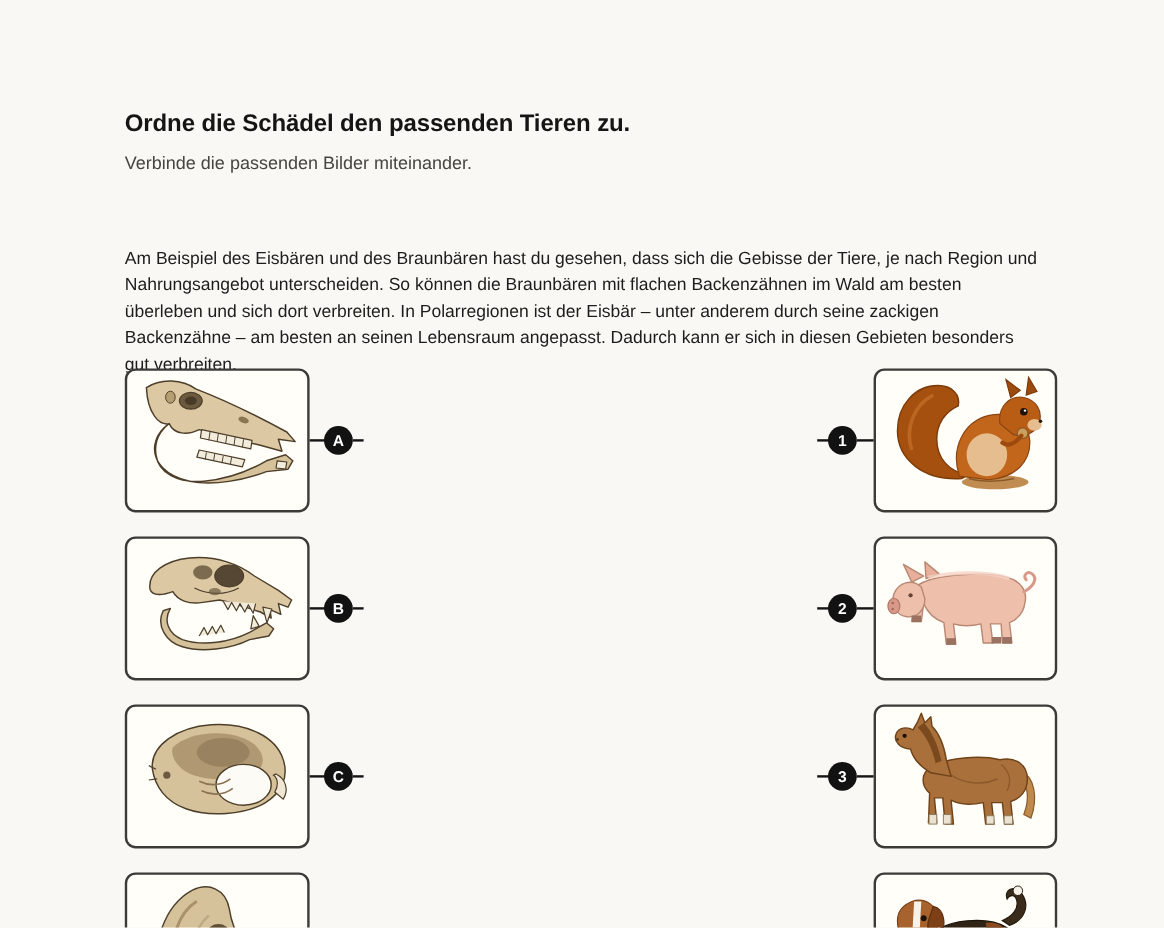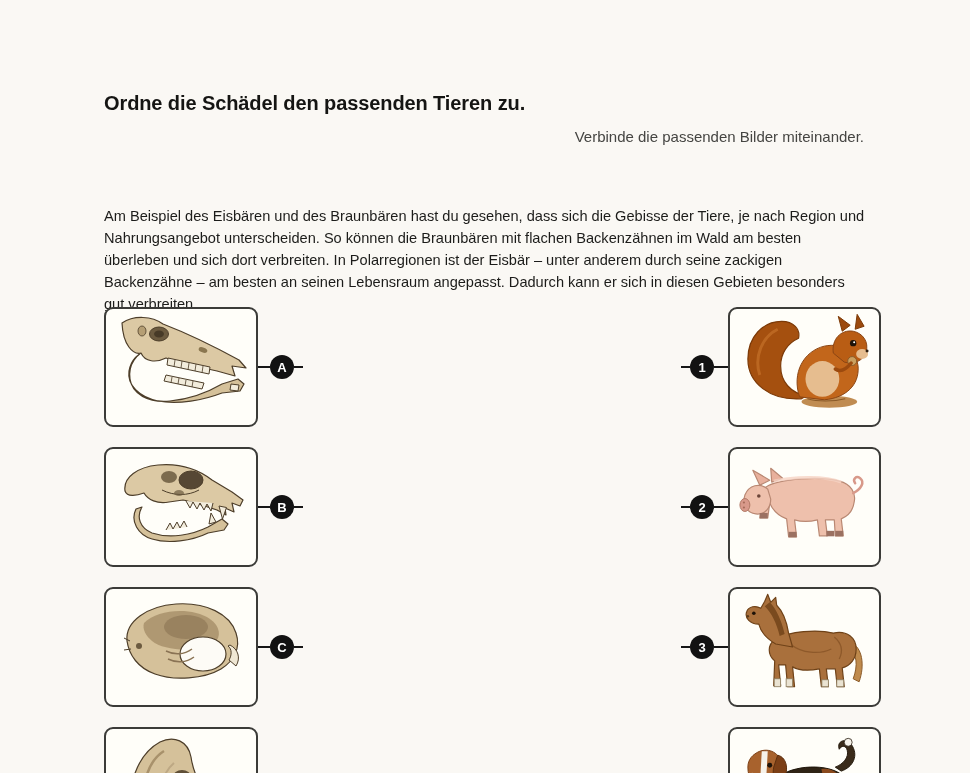--- a/index.html
+++ b/index.html
@@ -8,21 +8,21 @@
     background:#faf8f4;color:#1d1d1b;
     font-family:"Liberation Sans", sans-serif;
   }
   .stage{position:absolute;inset:0;padding-left:21px;}
   .page-title{
     position:absolute;left:104px;top:92px;width:760px;
     font-size:20px;font-weight:700;color:#151513;letter-spacing:-.1px;
   }
   .page-subtitle{
     position:absolute;left:104px;top:128px;width:760px;
-    font-size:15px;color:#454542;text-align:right;
+    font-size:15px;color:#454542;
   }
   .intro{
     position:absolute;left:104px;top:162px;width:764px;
     font-size:14.6px;line-height:21.9px;color:#1c1c1a;margin-top:44px;
   }
   .card{
     position:absolute;width:154px;height:120px;box-sizing:border-box;
     background:#fffef9;border:2px solid #3b3b38;border-radius:9px;
     overflow:hidden;
   }

